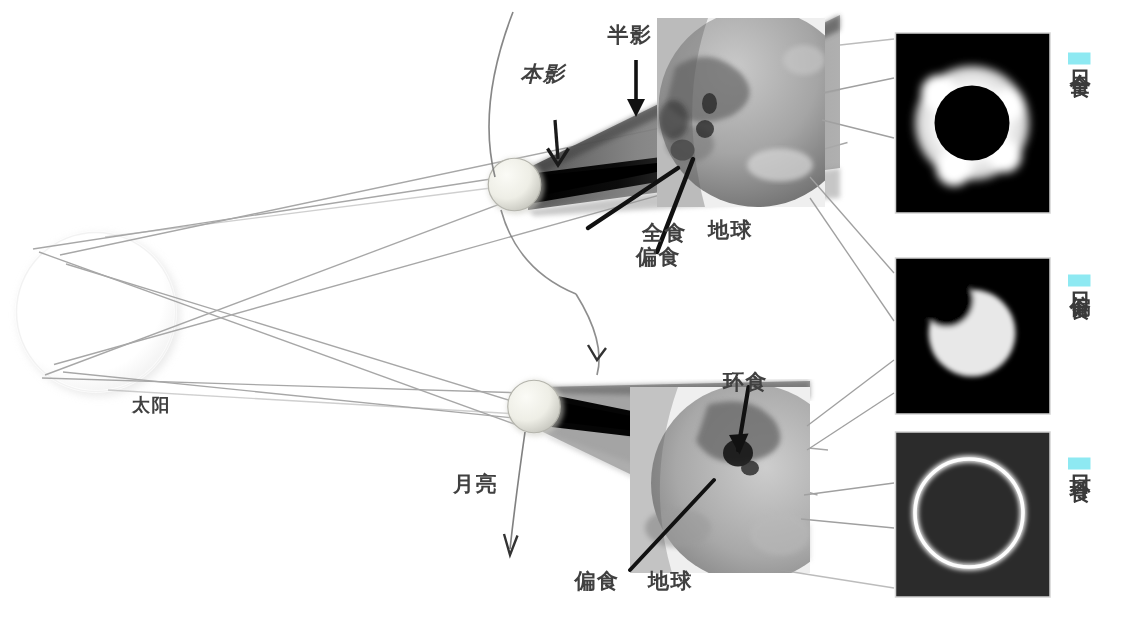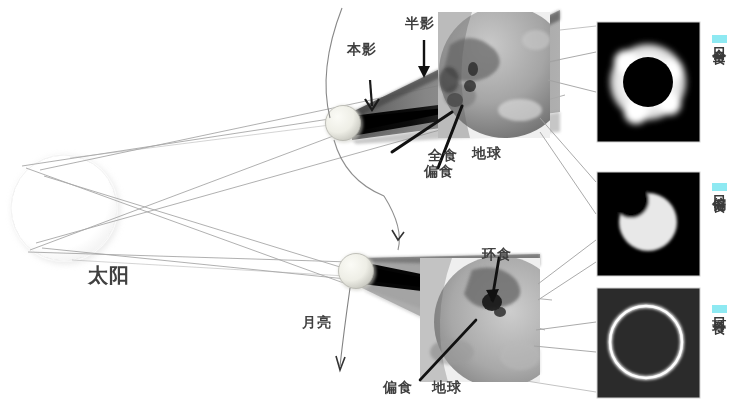--- a/index.html
+++ b/index.html
@@ -2,21 +2,21 @@
 <html><head>
 <meta charset="utf-8">
 <style>
   html,body{margin:0;padding:0;background:#ffffff;}
   body{width:750px;height:414px;position:relative;overflow:hidden;
        font-family:"DejaVu Sans","Liberation Sans",sans-serif;}
   #stage{position:absolute;inset:0;width:750px;height:414px;background:#fff;}
   #art{position:absolute;inset:0;}
   .lbl{position:absolute;color:#404040;font-weight:700;white-space:nowrap;
        font-family:"DejaVu Sans","Liberation Sans",sans-serif;letter-spacing:1px;}
-  .lbl-sun{font-size:20px;}
+  .lbl-sun{font-size:12px;}
   .lbl-d{font-size:14px;}
   .vlabel{position:absolute;writing-mode:vertical-rl;text-orientation:upright;
           background:#8ee9f2;color:#3a3a3a;font-weight:700;font-size:14px;
           letter-spacing:2px;line-height:1.05;padding:1px 0;
           font-family:"DejaVu Sans","Liberation Sans",sans-serif;}
 </style>
 </head>
 <body>
 
 <div id="stage">
@@ -232,21 +232,21 @@
 
     <g>
       <rect x="597" y="288" width="103" height="110" fill="#2b2b2b" stroke="#d2d2d2" stroke-width="1"></rect>
       <circle cx="646" cy="342" r="36" fill="none" stroke="#ffffff" stroke-width="4.2" filter="url(#blurS)"></circle>
       <circle cx="646" cy="342" r="36" fill="none" stroke="#fdfdfd" stroke-width="2.4"></circle>
     </g>
   </svg>
 
   <div class="lbl lbl-sun" style="left:88px;top:262px;">太阳</div>
 
-  <div class="lbl lbl-d" style="left:347px;top:41px;">本影</div>
+  <div class="lbl lbl-d" style="left:347px;top:41px;font-style:italic;">本影</div>
 
   <div class="lbl lbl-d" style="left:405px;top:15px;">半影</div>
 
   <div class="lbl lbl-d" style="left:384px;top:147px;margin-left:44px;">全食</div>
 
   <div class="lbl lbl-d" style="left:424px;top:163px;">偏食</div>
 
   <div class="lbl lbl-d" style="left:472px;top:145px;">地球</div>
 
   <div class="lbl lbl-d" style="left:302px;top:314px;">月亮</div>

